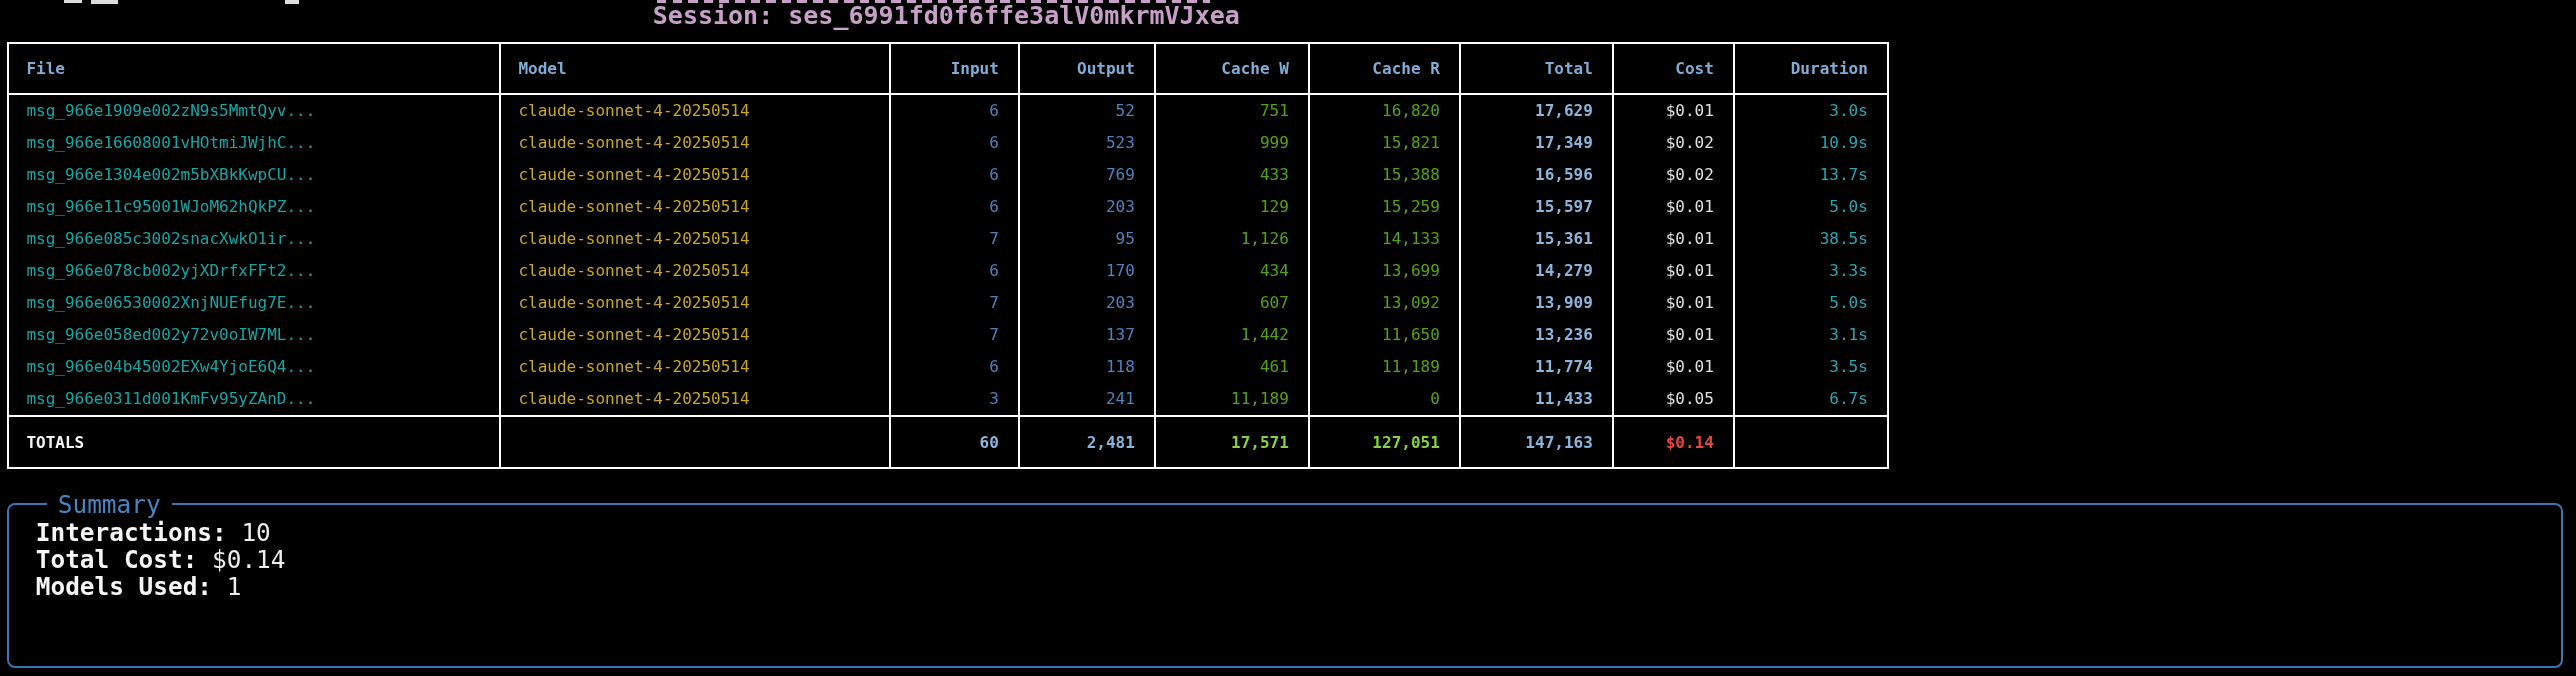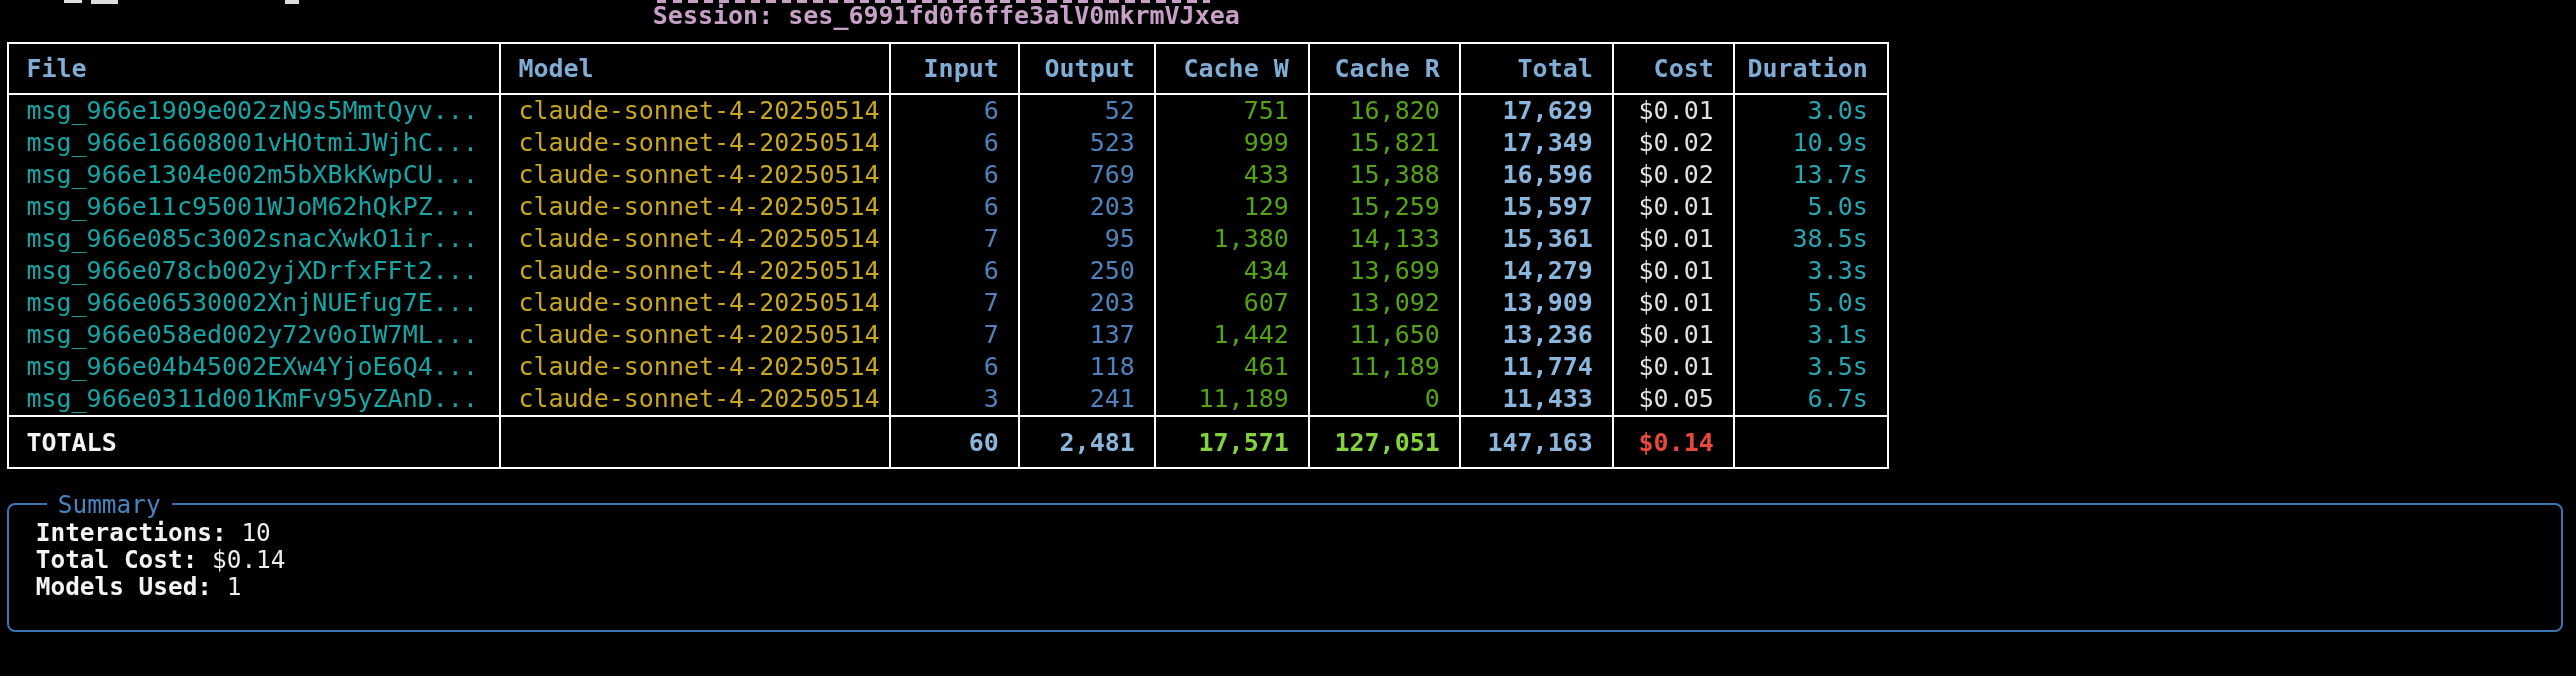--- a/index.html
+++ b/index.html
@@ -28,21 +28,21 @@
   .frag-a{left:64px;width:17.6px;height:3.4px;}
   .frag-b{left:91px;width:27px;height:4.1px;}
   .frag-c{left:285px;width:13.6px;height:4.1px;}
   .frag-pink{left:657px;width:553px;height:2.7px;background:
     repeating-linear-gradient(90deg,var(--pink) 0 9.5px,transparent 9.5px 15.6px);}
 
   .session{position:absolute;top:2px;left:6.8px;width:1879px;text-align:center;
     font-size:25px;line-height:28.5px;font-weight:bold;color:var(--pink);}
 
   table.usage{position:absolute;left:6.8px;top:42px;width:1879px;
-    border-collapse:collapse;table-layout:fixed;font-size:25px;
+    border-collapse:collapse;table-layout:fixed;font-size:16px;
     border:2px solid var(--table-border);}
   th,td{border-left:2px solid var(--table-border);
         border-right:2px solid var(--table-border);
         overflow:hidden;white-space:nowrap;padding:0;}
   thead th{height:49px;color:var(--header-blue);font-weight:bold;}
   thead tr{border-bottom:2.7px solid var(--table-border);}
   tbody td{height:32px;line-height:32px;}
   tfoot td{height:50px;}
   tfoot tr{border-top:2.7px solid var(--table-border);}
 
@@ -56,21 +56,21 @@
   tbody .col-cache_w,tbody .col-cache_r{color:var(--green);}
   tbody .col-total{color:var(--light-blue);font-weight:bold;}
   tbody .col-cost{color:var(--white-text);}
   tbody .col-duration{color:var(--dur-teal);margin-top:48px;}
 
   tfoot .t-label{color:#f5f5f5;font-weight:bold;}
   tfoot .t-blue{color:var(--light-blue);font-weight:bold;}
   tfoot .t-green{color:var(--bright-green);font-weight:bold;}
   tfoot .t-red{color:var(--red);font-weight:bold;}
 
-  .summary{position:absolute;left:6.8px;top:503px;width:2556px;height:129px;
+  .summary{position:absolute;left:6.8px;top:503px;width:2556px;height:165px;
     border:2px solid var(--panel-border);border-radius:8.1px;box-sizing:border-box;}
   .summary-title{position:absolute;top:-16.3px;left:38px;background:#000;
     padding:0 11px;font-size:24.4px;line-height:31px;color:var(--panel-title);}
   .summary-lines{padding:13.6px 0 0 27px;}
   .summary-line{font-size:24.4px;line-height:27px;color:#ededed;}
   .s-label{font-weight:bold;color:#f5f5f5;}
 </style>
 </head>
 <body>
 
@@ -153,31 +153,31 @@
           <td class="col-cache_r">15,259</td>
           <td class="col-total">15,597</td>
           <td class="col-cost">$0.01</td>
           <td class="col-duration">5.0s</td>
         </tr>
         <tr>
           <td class="col-file">msg_966e085c3002snacXwkO1ir...</td>
           <td class="col-model">claude-sonnet-4-20250514</td>
           <td class="col-input">7</td>
           <td class="col-output">95</td>
-          <td class="col-cache_w">1,380</td>
+          <td class="col-cache_w">1,126</td>
           <td class="col-cache_r">14,133</td>
           <td class="col-total">15,361</td>
           <td class="col-cost">$0.01</td>
           <td class="col-duration">38.5s</td>
         </tr>
         <tr>
           <td class="col-file">msg_966e078cb002yjXDrfxFFt2...</td>
           <td class="col-model">claude-sonnet-4-20250514</td>
           <td class="col-input">6</td>
-          <td class="col-output">250</td>
+          <td class="col-output">170</td>
           <td class="col-cache_w">434</td>
           <td class="col-cache_r">13,699</td>
           <td class="col-total">14,279</td>
           <td class="col-cost">$0.01</td>
           <td class="col-duration">3.3s</td>
         </tr>
         <tr>
           <td class="col-file">msg_966e06530002XnjNUEfug7E...</td>
           <td class="col-model">claude-sonnet-4-20250514</td>
           <td class="col-input">7</td>

